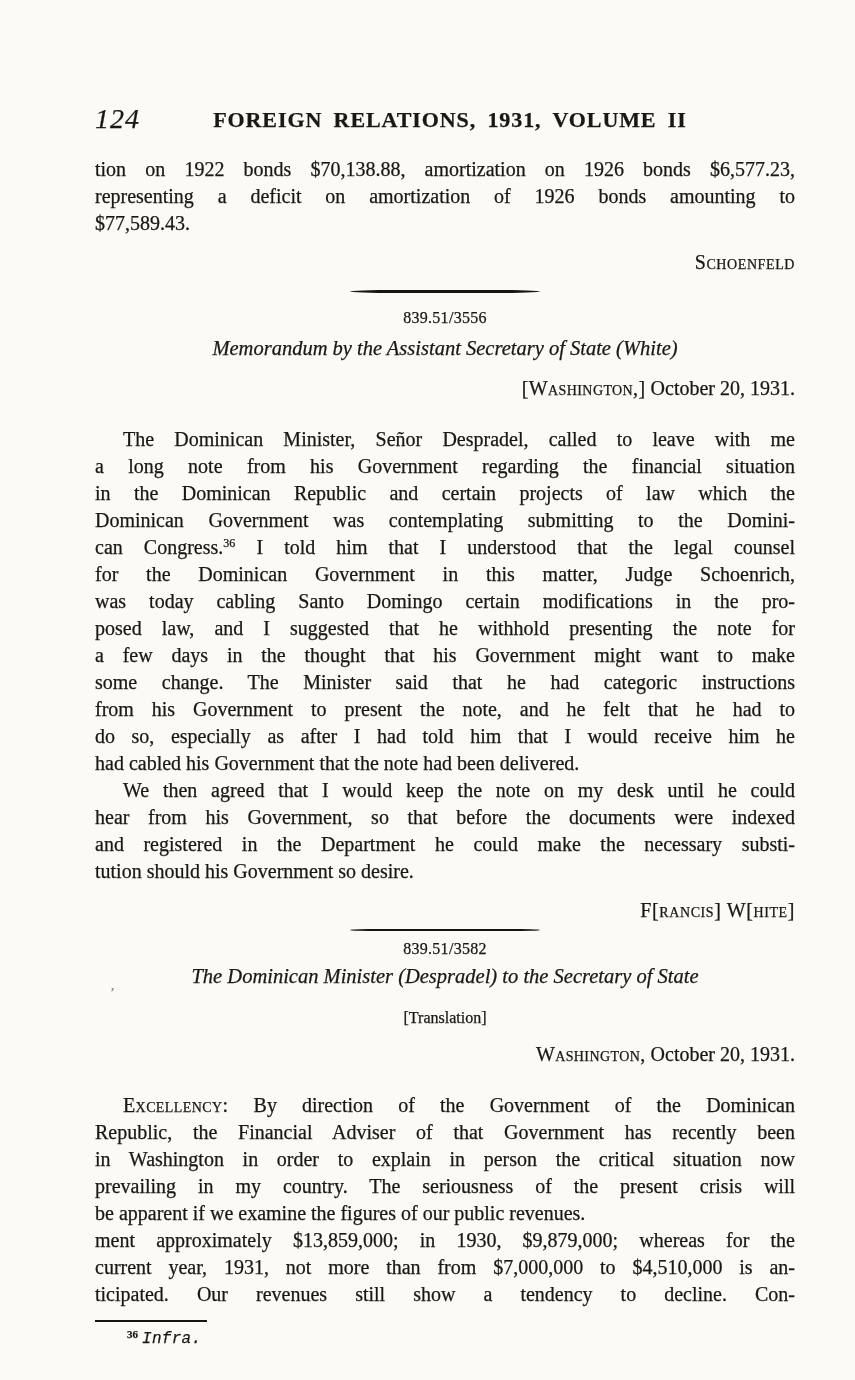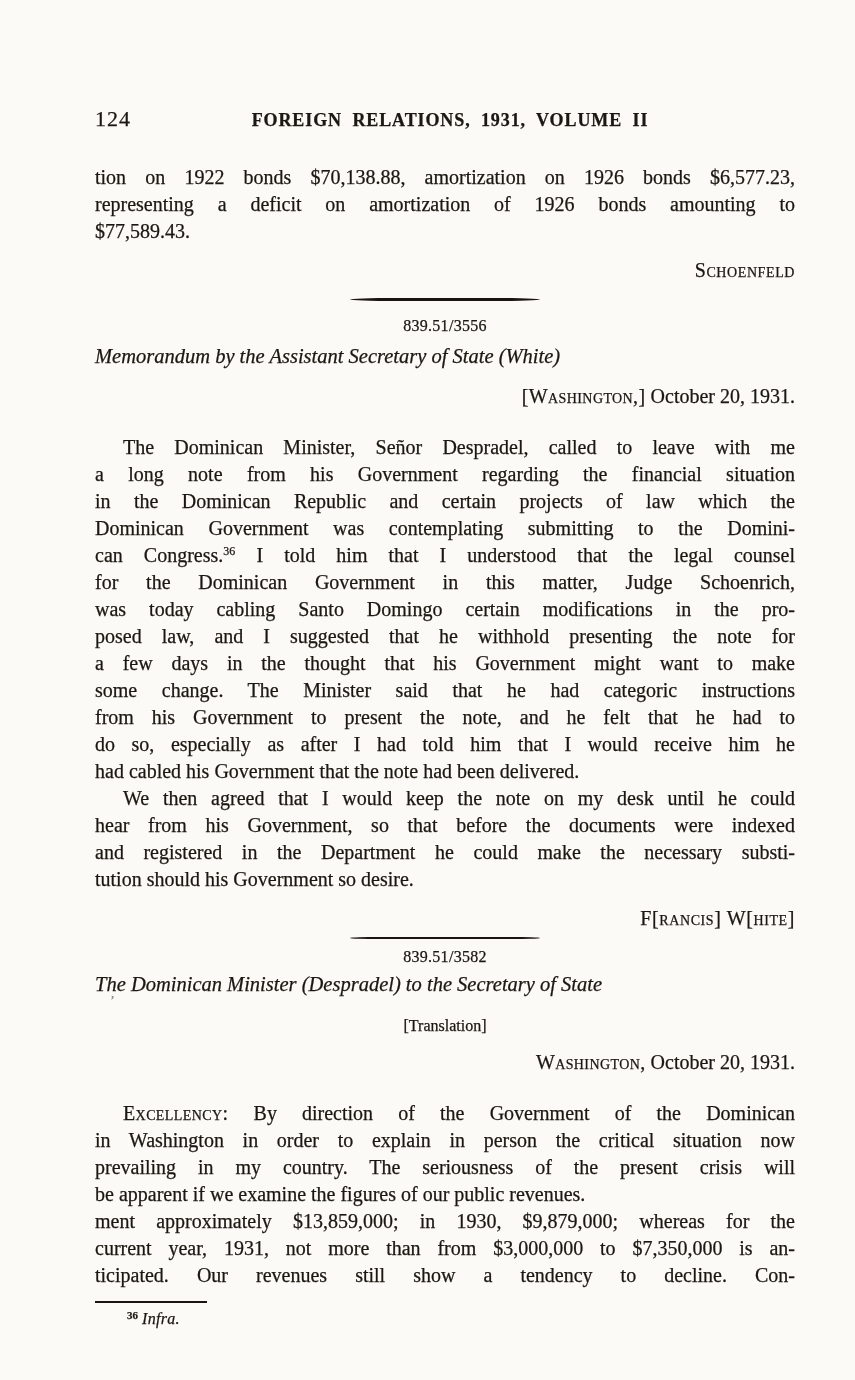--- a/index.html
+++ b/index.html
@@ -22,40 +22,40 @@
     position: absolute;
     left: 95px; top: 108px;
     width: 700px;
     -webkit-text-stroke: 0.25px #1b1711;
   }
 
   
   .header { position: relative; height: 24px; }
   .page-num {
     position: absolute; left: 0; top: -2px;
-    font-size: 22px; letter-spacing: 1px; line-height: 26px;
+    font-size: 28px; letter-spacing: 1px; line-height: 26px; font-style: italic;
   }
   .running-head {
     text-align: center;
-    font-size: 18px; font-weight: 700;
+    font-size: 22px; font-weight: 700;
     letter-spacing: 0.9px; word-spacing: 5px;
     line-height: 24px;
     padding-left: 10px;
   }
 
   
   .para .line {
     text-align: justify;
     text-align-last: justify;
     white-space: nowrap;
     height: 27px;
   }
   .para .line.last { text-align-last: left; }
   .para .line.indent { text-indent: 28px; }
-  .para-continuation { margin-top: 32px; }
+  .para-continuation { margin-top: 24px; }
 
   .sc { font-variant: small-caps; letter-spacing: 0.4px; }
   .sup { font-size: 12px; position: relative; top: -7px; letter-spacing: 0; }
 
   .signature {
     text-align: right;
     line-height: 26px;
     margin-top: 12px;
   }
   .signature .sc { letter-spacing: 0.6px; }
@@ -71,20 +71,21 @@
   .file-number {
     margin-top: 15px;
     font-size: 16px; line-height: 19px;
     letter-spacing: 0.3px;
     text-align: center;
   }
   .file-number.second { margin-top: 8px; }
 
   .doc-title {
     margin-top: 7px;
+    text-align: center;
     font-style: italic;
     font-size: 20.5px;
     line-height: 28px;
     position: relative;
   }
   .doc-title.second { margin-top: 4px; }
   .title-artifact {
     position: absolute; left: 16px; top: 9px;
     font-size: 13px; opacity: 0.55; font-style: normal;
   }
@@ -110,21 +111,21 @@
   }
   .footnote {
     margin-top: 6px;
     font-size: 16px; line-height: 20px;
     padding-left: 32px;
   }
   .footnote .fn-marker {
     font-size: 11px; position: relative; top: -5px;
     font-weight: 700; margin-right: 4px;
   }
-  .footnote .fn-text { font-style: italic; letter-spacing: 0.3px; }
+  .footnote .fn-text { font-style: italic; letter-spacing: 0.3px; font-family: Liberation Mono, monospace; }
 </style>
 </head>
 <body>
 
 <div class="page">
   <div class="column">
 
     <div class="header">
       <span class="page-num">124</span>
       <div class="running-head">FOREIGN RELATIONS, 1931, VOLUME II</div>
@@ -186,27 +187,28 @@
     </div>
 
     <div class="translation-note">[Translation]</div>
 
     <div class="dateline">
       <span class="sc">Washington,</span><span> October 20, 1931.</span>
     </div>
 
     <div class="para doc-body">
         <div class="line indent"><span class="sc">Excellency:</span><span> By direction of the Government of the Dominican</span></div>
+        <div class="line"><span>Republic, the Financial Adviser of that Government has recently been</span></div>
         <div class="line"><span>in Washington in order to explain in person the critical situation now</span></div>
         <div class="line"><span>prevailing in my country. The seriousness of the present crisis will</span></div>
         <div class="line last"><span>be apparent if we examine the figures of our public revenues.</span></div>
       </div>
     <div class="para">
         <div class="line"><span>ment approximately $13,859,000; in 1930, $9,879,000; whereas for the</span></div>
-        <div class="line"><span>current year, 1931, not more than from $3,000,000 to $7,350,000 is an-</span></div>
+        <div class="line"><span>current year, 1931, not more than from $7,000,000 to $4,510,000 is an-</span></div>
         <div class="line"><span>ticipated. Our revenues still show a tendency to decline. Con-</span></div>
       </div>
 
     <div class="footnote-divider"></div>
 
     <div class="footnote">
       <span class="fn-marker">36</span><span class="fn-text">Infra.</span>
     </div>
 
   </div>

